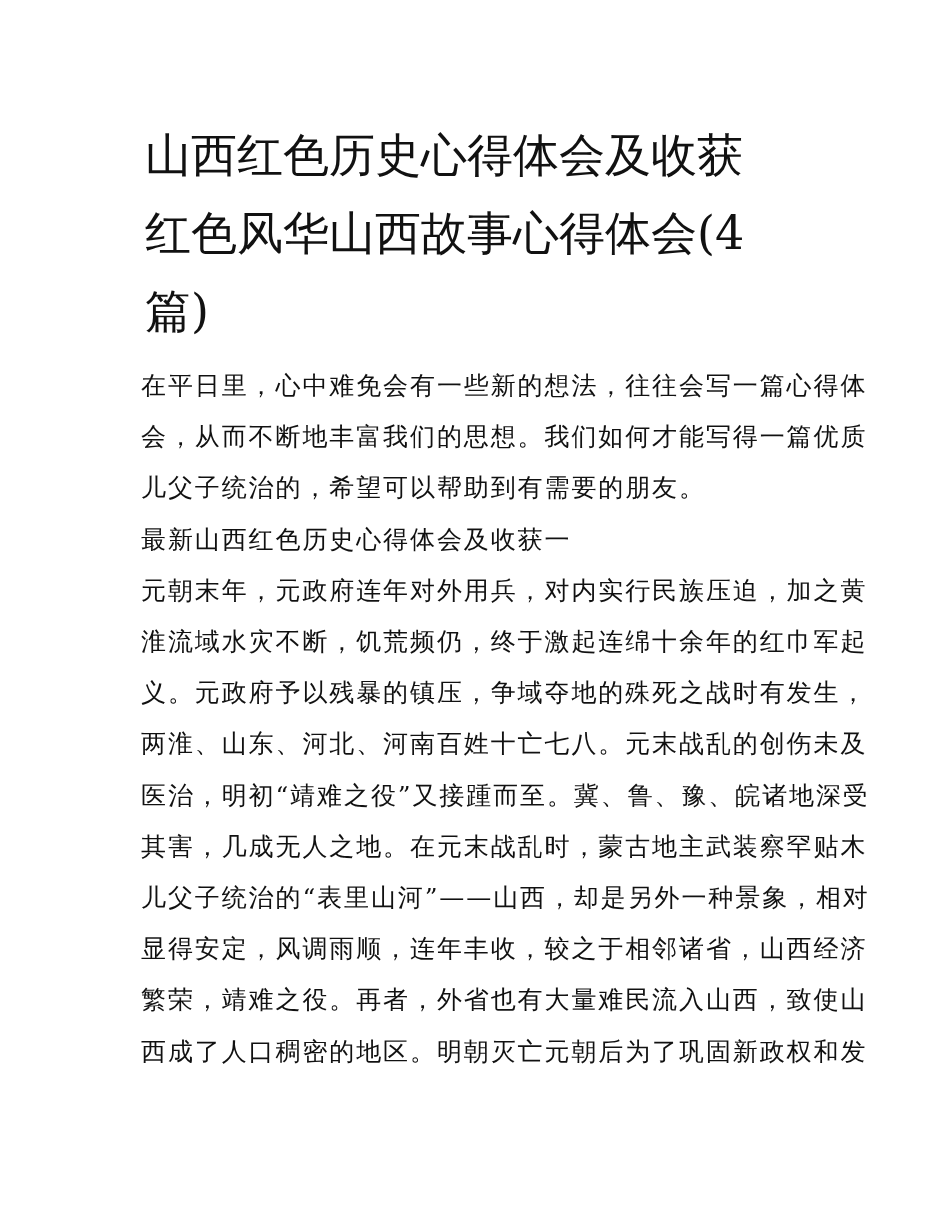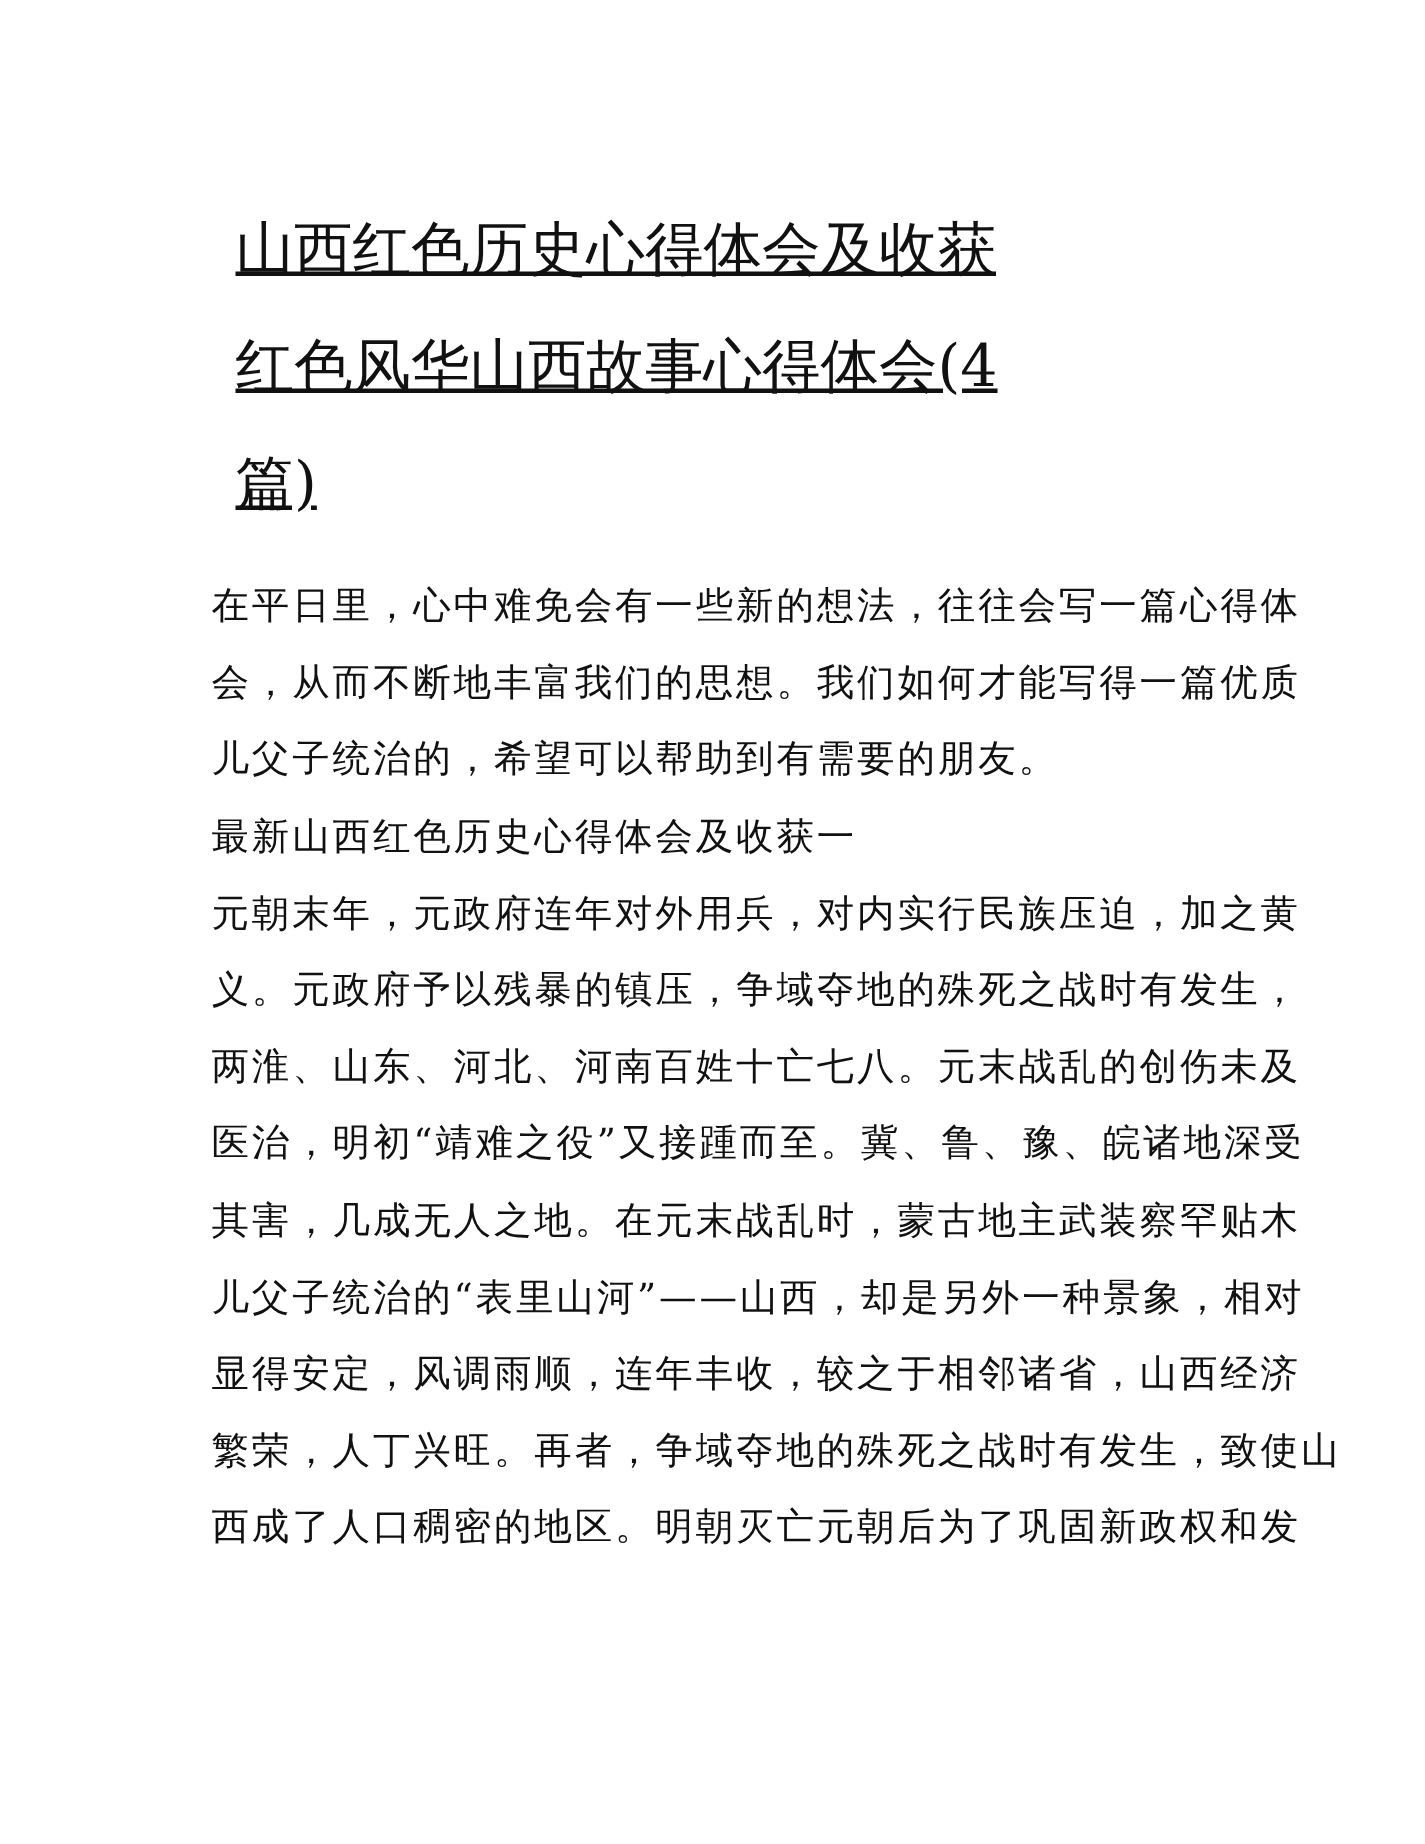--- a/index.html
+++ b/index.html
@@ -1,20 +1,20 @@
 <!DOCTYPE html>
 <html><head>
 <meta charset="utf-8">
 <style>
   html, body { margin: 0; padding: 0; background: #ffffff; }
   body { width: 950px; height: 1229px; overflow: hidden; position: relative;
          font-family: "DejaVu Serif", "Liberation Serif", serif; color: #111111; }
   .page { position: absolute; left: 141px; top: 112px; width: 680px; }
-  .title { font-size: 39px; line-height: 78px; margin: 16px; font-weight: normal;
-           letter-spacing: 0px; word-break: break-all; text-decoration: underline; }
+  .title { font-size: 46px; line-height: 78px; margin: 4px; font-weight: normal;
+           letter-spacing: 0px; word-break: break-all; }
   .body { margin-top: 10px; font-size: 25px; line-height: 51.2px; }
   .body p { margin: 0; word-break: break-all; letter-spacing: 1.9px; }
   .line { display: block; white-space: nowrap; }
 </style>
 </head>
 <body>
 
 <div class="page">
   <h1 class="title">
     <span class="line">山西红色历史心得体会及收获</span>
@@ -26,23 +26,24 @@
     <p>
       <span class="line">在平日里，心中难免会有一些新的想法，往往会写一篇心得体</span>
       <span class="line">会，从而不断地丰富我们的思想。我们如何才能写得一篇优质</span>
       <span class="line">儿父子统治的，希望可以帮助到有需要的朋友。</span>
     </p>
     <p>
       <span class="line">最新山西红色历史心得体会及收获一</span>
     </p>
     <p>
       <span class="line">元朝末年，元政府连年对外用兵，对内实行民族压迫，加之黄</span>
+      <span class="line">淮流域水灾不断，饥荒频仍，终于激起连绵十余年的红巾军起</span>
       <span class="line">义。元政府予以残暴的镇压，争域夺地的殊死之战时有发生，</span>
       <span class="line">两淮、山东、河北、河南百姓十亡七八。元末战乱的创伤未及</span>
       <span class="line">医治，明初“靖难之役”又接踵而至。冀、鲁、豫、皖诸地深受</span>
       <span class="line">其害，几成无人之地。在元末战乱时，蒙古地主武装察罕贴木</span>
       <span class="line">儿父子统治的“表里山河”——山西，却是另外一种景象，相对</span>
       <span class="line">显得安定，风调雨顺，连年丰收，较之于相邻诸省，山西经济</span>
-      <span class="line">繁荣，人丁兴旺。再者，争域夺地的殊死之战时有发生，致使山</span>
+      <span class="line">繁荣，靖难之役。再者，外省也有大量难民流入山西，致使山</span>
       <span class="line">西成了人口稠密的地区。明朝灭亡元朝后为了巩固新政权和发</span>
     </p>
   </div>
 </div>
 
 </body></html>

